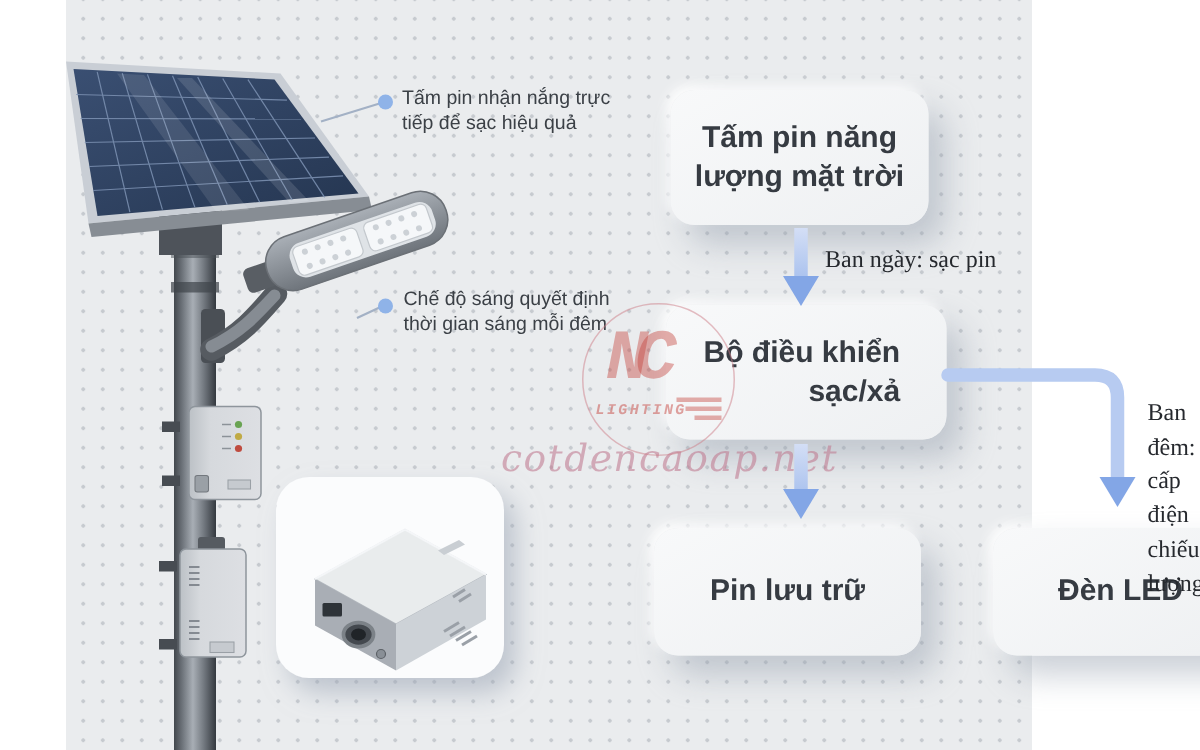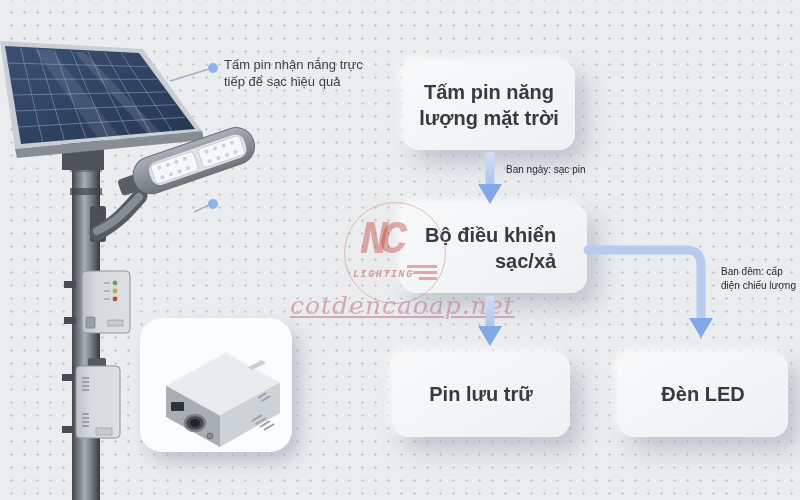--- a/index.html
+++ b/index.html
@@ -1,46 +1,46 @@
 <!DOCTYPE html>
 <html><head>
 <meta charset="utf-8">
 <style>
   html,body{margin:0;padding:0;}
   body{width:800px;height:500px;overflow:hidden;font-family:"Liberation Sans",sans-serif;}
   .stage{
-    position:relative;width:800px;height:500px;
+    position:relative;width:644px;height:500px;
     background-color:#eaecee;
     background-image:radial-gradient(circle,#c6cacf 1.1px,rgba(0,0,0,0) 1.4px);
-    background-size:13px 13px;background-position:5px 6px;
+    background-size:13px 13px;background-position:5px 6px;margin-left:44px;
   }
   #illustration{position:absolute;left:0;top:0;z-index:1;}
   .flow-box{
     position:absolute;display:flex;align-items:center;justify-content:center;
     background:linear-gradient(150deg,#f8f9fa 0%,#eef0f2 100%);
     border-radius:16px;
     box-shadow:11px 13px 22px rgba(146,156,171,.48),-3px -3px 8px rgba(255,255,255,.95);
     color:#363b42;font-weight:bold;font-size:20px;line-height:1.32;
     white-space:pre-line;text-align:center;z-index:2;box-sizing:border-box;
   }
   #box-solar{left:403px;top:60px;width:172px;height:90px;text-align:center;}
   #box-controller{left:400px;top:203px;width:187px;height:90px;justify-content:flex-start;padding-left:25px;text-align:right;}
   #box-battery{left:392px;top:352px;width:178px;height:85px;}
   #box-led{left:618px;top:352px;width:170px;height:85px;}
-  .flow-label{position:absolute;font-size:10px;color:#26292e;white-space:pre-line;line-height:1.42;z-index:3;}
+  .flow-label{position:absolute;font-size:16px;color:#26292e;white-space:pre-line;line-height:1.42;z-index:3;font-family:Liberation Serif, serif;}
   #label-day{left:506px;top:163px;}
   #label-night{left:721px;top:265px;}
   .callout{position:absolute;font-size:13px;color:#3b4046;line-height:1.3;z-index:2;}
   #callout-solar{left:224px;top:57px;width:154px;}
   #callout-lamp{left:225px;top:191px;width:158px;}
   #arrows{position:absolute;left:0;top:0;z-index:5;pointer-events:none;}
   .site-watermark{
     position:absolute;left:290px;top:291px;width:220px;text-align:center;
     font-family:"DejaVu Serif",serif;font-style:italic;font-size:25px;letter-spacing:1px;
-    color:rgba(191,121,143,.58);z-index:4;pointer-events:none;text-decoration:underline;
+    color:rgba(191,121,143,.58);z-index:4;pointer-events:none;
   }
   .nc-logo{position:absolute;left:344px;top:202px;width:102px;height:102px;z-index:6;pointer-events:none;font-family:Liberation Mono, monospace;}
   .nc-circle{position:absolute;left:0;top:0;width:100px;height:100px;border:1.5px solid rgba(205,125,135,.5);border-radius:50%;}
   .nc-text{position:absolute;left:16px;top:12px;font-size:47px;font-weight:bold;font-style:italic;letter-spacing:-9px;color:rgba(196,64,58,.42);}
   .nc-sub{position:absolute;left:9px;top:67px;font-size:10px;font-weight:bold;font-style:italic;letter-spacing:1.6px;color:rgba(196,64,58,.48);text-align:center;}
   .nc-bar{position:absolute;height:3px;background:rgba(196,64,58,.42);}
   .nc-bar.b1{left:63px;top:63px;width:30px;}
   .nc-bar.b2{left:69px;top:69px;width:24px;}
   .nc-bar.b3{left:75px;top:75px;width:18px;}
 </style>
@@ -202,20 +202,21 @@
 
     <g>
       <line x1="170" y1="81" x2="209" y2="69" stroke="#a3b1c5" stroke-width="1.5"></line>
       <circle cx="213" cy="68" r="5" fill="#8fb3e8"></circle>
       <line x1="194" y1="212" x2="209" y2="205" stroke="#a3b1c5" stroke-width="1.5"></line>
       <circle cx="213" cy="204" r="5" fill="#8fb3e8"></circle>
     </g>
   </svg>
 
   <div class="callout" id="callout-solar">Tấm pin nhận nắng trực tiếp để sạc hiệu quả</div>
+  <div class="callout" id="callout-lamp">Chế độ sáng quyết định thời gian sáng mỗi đêm</div>
 
   <div class="flow-box" id="box-solar">Tấm pin năng
 lượng mặt trời</div>
   <div class="flow-box" id="box-controller">Bộ điều khiển
 sạc/xả</div>
   <div class="flow-box" id="box-battery">Pin lưu trữ</div>
   <div class="flow-box" id="box-led">Đèn LED</div>
 
   <div class="flow-label" id="label-day">Ban ngày: sạc pin</div>
   <div class="flow-label" id="label-night">Ban đêm: cấp

